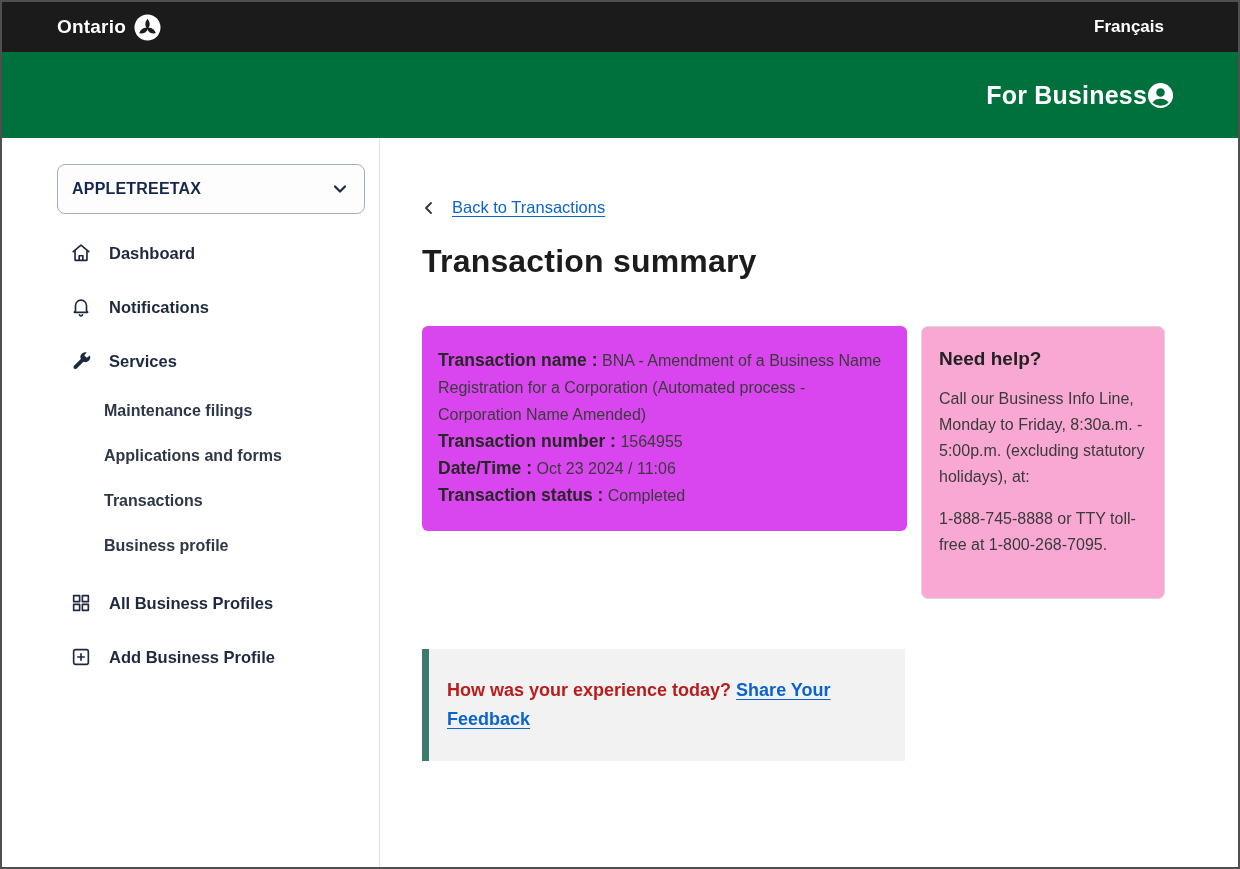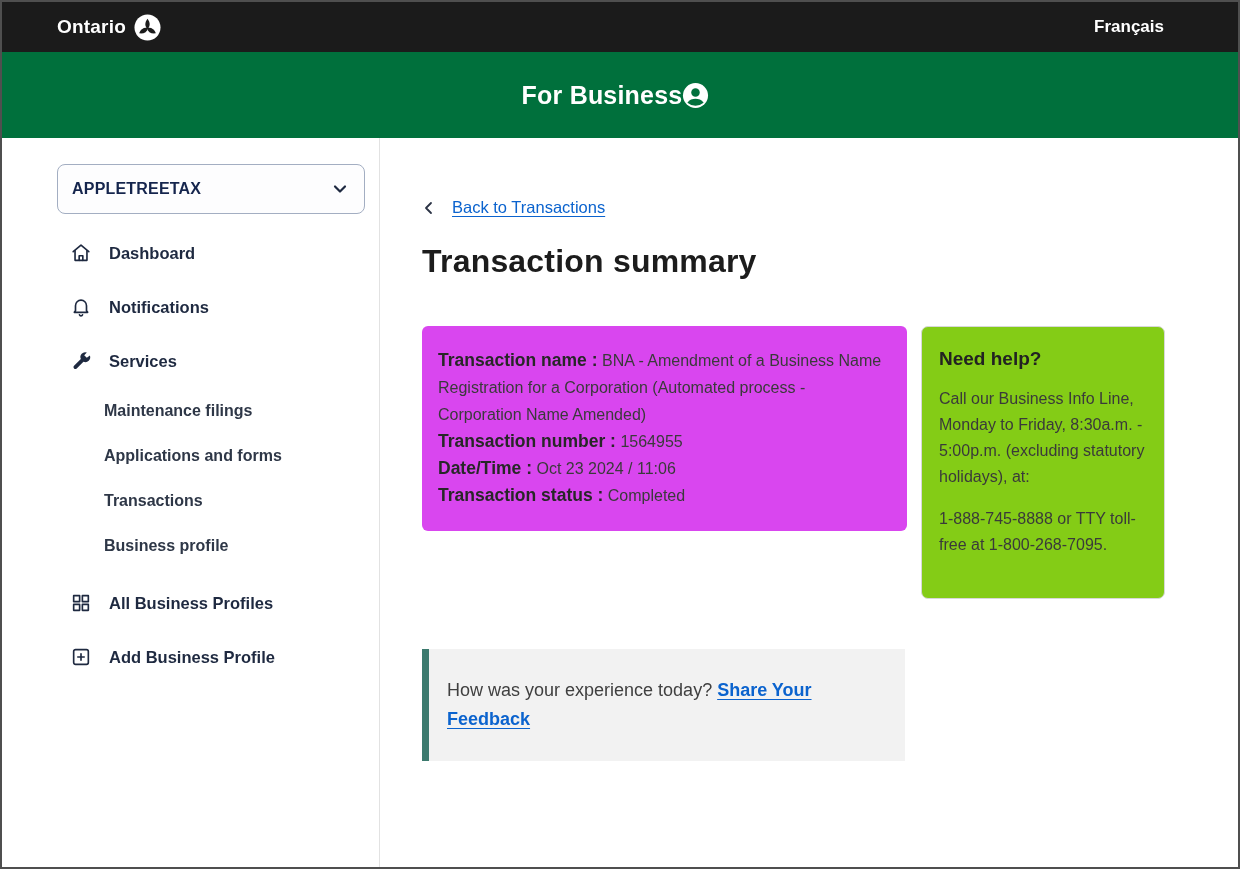--- a/index.html
+++ b/index.html
@@ -26,21 +26,21 @@
   }
   .brand { display: flex; align-items: center; gap: 8px; cursor: pointer; }
   .brand-text { color: #fff; font-size: 19px; font-weight: 600; letter-spacing: 0.2px; }
   .trillium { width: 27px; height: 27px; display: block; }
   .lang-link { color: #fff; font-size: 17px; font-weight: 600; text-decoration: none; cursor: pointer; }
 
   
   .greenbar {
     height: 86px; flex: 0 0 86px;
     background: #00703C;
-    display: flex; align-items: center; justify-content: center;
+    display: flex; align-items: center; justify-content: flex-end;
     padding: 0 64px 0 55px;
   }
   .app-title { color: #fff; font-size: 25px; font-weight: 700; letter-spacing: 0.2px; }
   .account-btn { width: 27px; height: 27px; cursor: pointer; background: none; border: none; padding: 0; }
   .account-btn svg { display: block; width: 27px; height: 27px; }
 
   
   .content-row { flex: 1; display: flex; min-height: 0; }
 
   
@@ -94,37 +94,37 @@
     width: 485px;
     background: #d946ef;
     border-radius: 6px;
     padding: 21px 18px 22px 16px;
     font-size: 16px; line-height: 27px; color: #3a3a3a;
   }
   .txn-label { font-weight: 700; font-size: 17.5px; color: #272727; }
 
   .help-box {
     width: 244px; min-height: 273px;
-    background: #84cc16;
+    background: #f9a8d4;
     border: 1px solid #d8d8d8;
     border-radius: 7px;
     padding: 21px 17px 20px 17px;
   }
   .help-title { font-size: 19px; font-weight: 700; color: #222; }
   .help-p { margin-top: 16px; font-size: 16px; line-height: 26px; color: #3a3a3a; }
 
   .feedback-box {
     width: 483px; min-height: 112px;
     margin-top: 50px;
     background: #f2f2f2;
     border-left: 7px solid #3c7a6e;
     padding: 27px 28px 27px 18px;
     font-size: 18px; line-height: 29px;
   }
-  .feedback-q { font-weight: 400; color: #404040; }
+  .feedback-q { font-weight: 700; color: #b91c1c; }
   .feedback-link {
     color: #0b63ce; font-weight: 700;
     text-decoration: underline; text-underline-offset: 3px;
     cursor: pointer;
   }
 </style>
 </head>
 <body>
 
 <div class="viewport">

